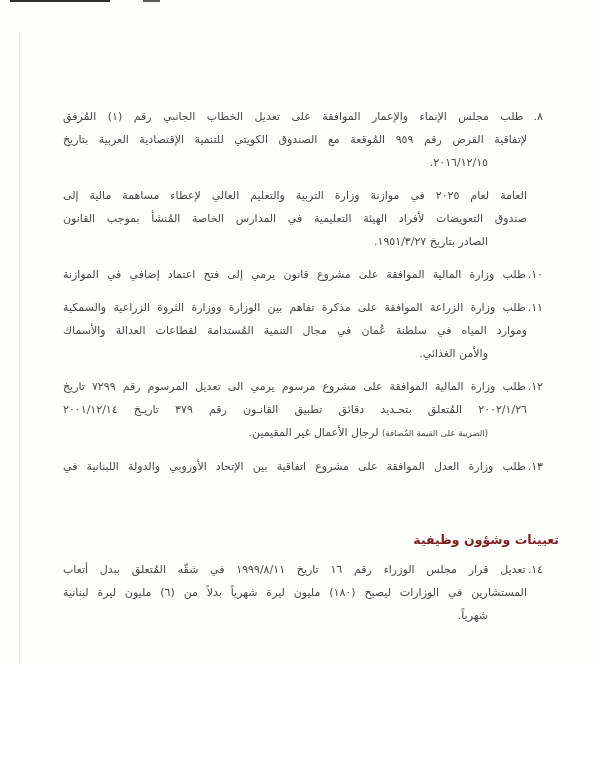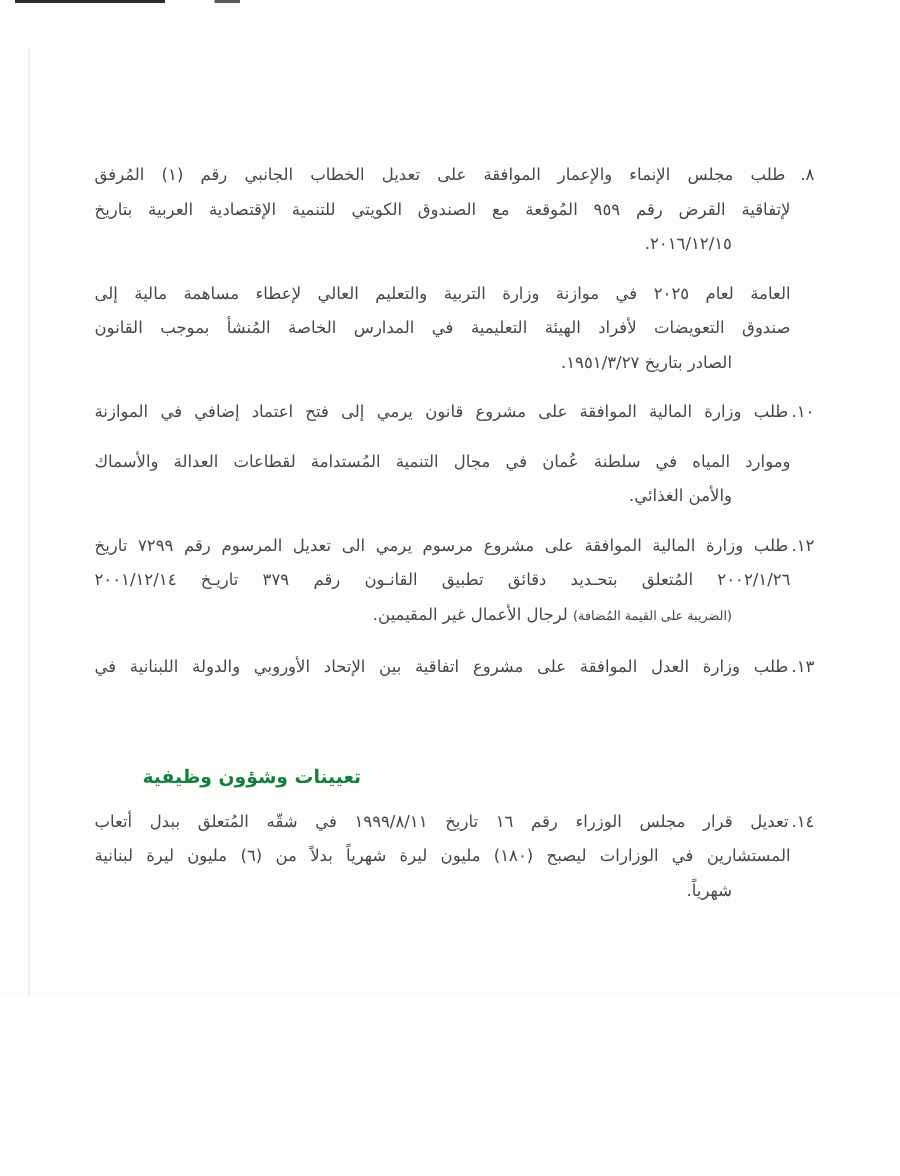--- a/index.html
+++ b/index.html
@@ -21,24 +21,24 @@
     text-align:justify;text-align-last:justify;text-justify:inter-word;
   }
   .line.cont{padding-right:16px;}
   .line.last{text-align:right;text-align-last:right;padding-right:55px;}
   .line.last.full{padding-right:16px;}
   .num{margin-left:10px;}
   .item.tight .num{margin-left:2px;}
   .seg-small{font-size:8.5px;}
 
   .section-heading{
-    direction:rtl;position:relative;left:32px;
+    direction:rtl;position:relative;left:16px;
     margin-top:50px;margin-bottom:7px;
-    color:#15803d;font-weight:bold;font-size:12.5px;line-height:23px;
-    text-align:left;
+    color:#7f1d1d;font-weight:bold;font-size:12.5px;line-height:23px;
+    text-align:right;
   }
   .page-number{position:absolute;top:742px;left:281px;font-size:9px;color:#8c8c8c;}
   .pen-mark{position:absolute;top:683px;left:64px;}
 </style>
 </head>
 <body>
 
 <div class="page">
 
   <div class="artifact-top-1"></div>
@@ -61,20 +61,23 @@
       <div class="line last">الصادر بتاريخ ١٩٥١/٣/٢٧.</div>
     </div>
 
     <div class="item tight">
       <div class="line first">
         <span class="num">١٠.</span><span>طلب وزارة المالية الموافقة على مشروع قانون يرمي إلى فتح اعتماد إضافي في الموازنة</span>
       </div>
     </div>
 
     <div class="item tight">
+      <div class="line first">
+        <span class="num">١١.</span><span>طلب وزارة الزراعة الموافقة على مذكرة تفاهم بين الوزارة ووزارة الثروة الزراعية والسمكية</span>
+      </div>
       <div class="line cont">وموارد المياه في سلطنة عُمان في مجال التنمية المُستدامة لقطاعات العدالة والأسماك</div>
       <div class="line last">والأمن الغذائي.</div>
     </div>
 
     <div class="item tight">
       <div class="line first">
         <span class="num">١٢.</span><span>طلب وزارة المالية الموافقة على مشروع مرسوم يرمي الى تعديل المرسوم رقم ٧٢٩٩ تاريخ</span>
       </div>
       <div class="line cont">٢٠٠٢/١/٢٦ المُتعلق بتحـديد دقائق تطبيق القانـون رقم ٣٧٩ تاريـخ ٢٠٠١/١٢/١٤</div>
       <div class="line last">

